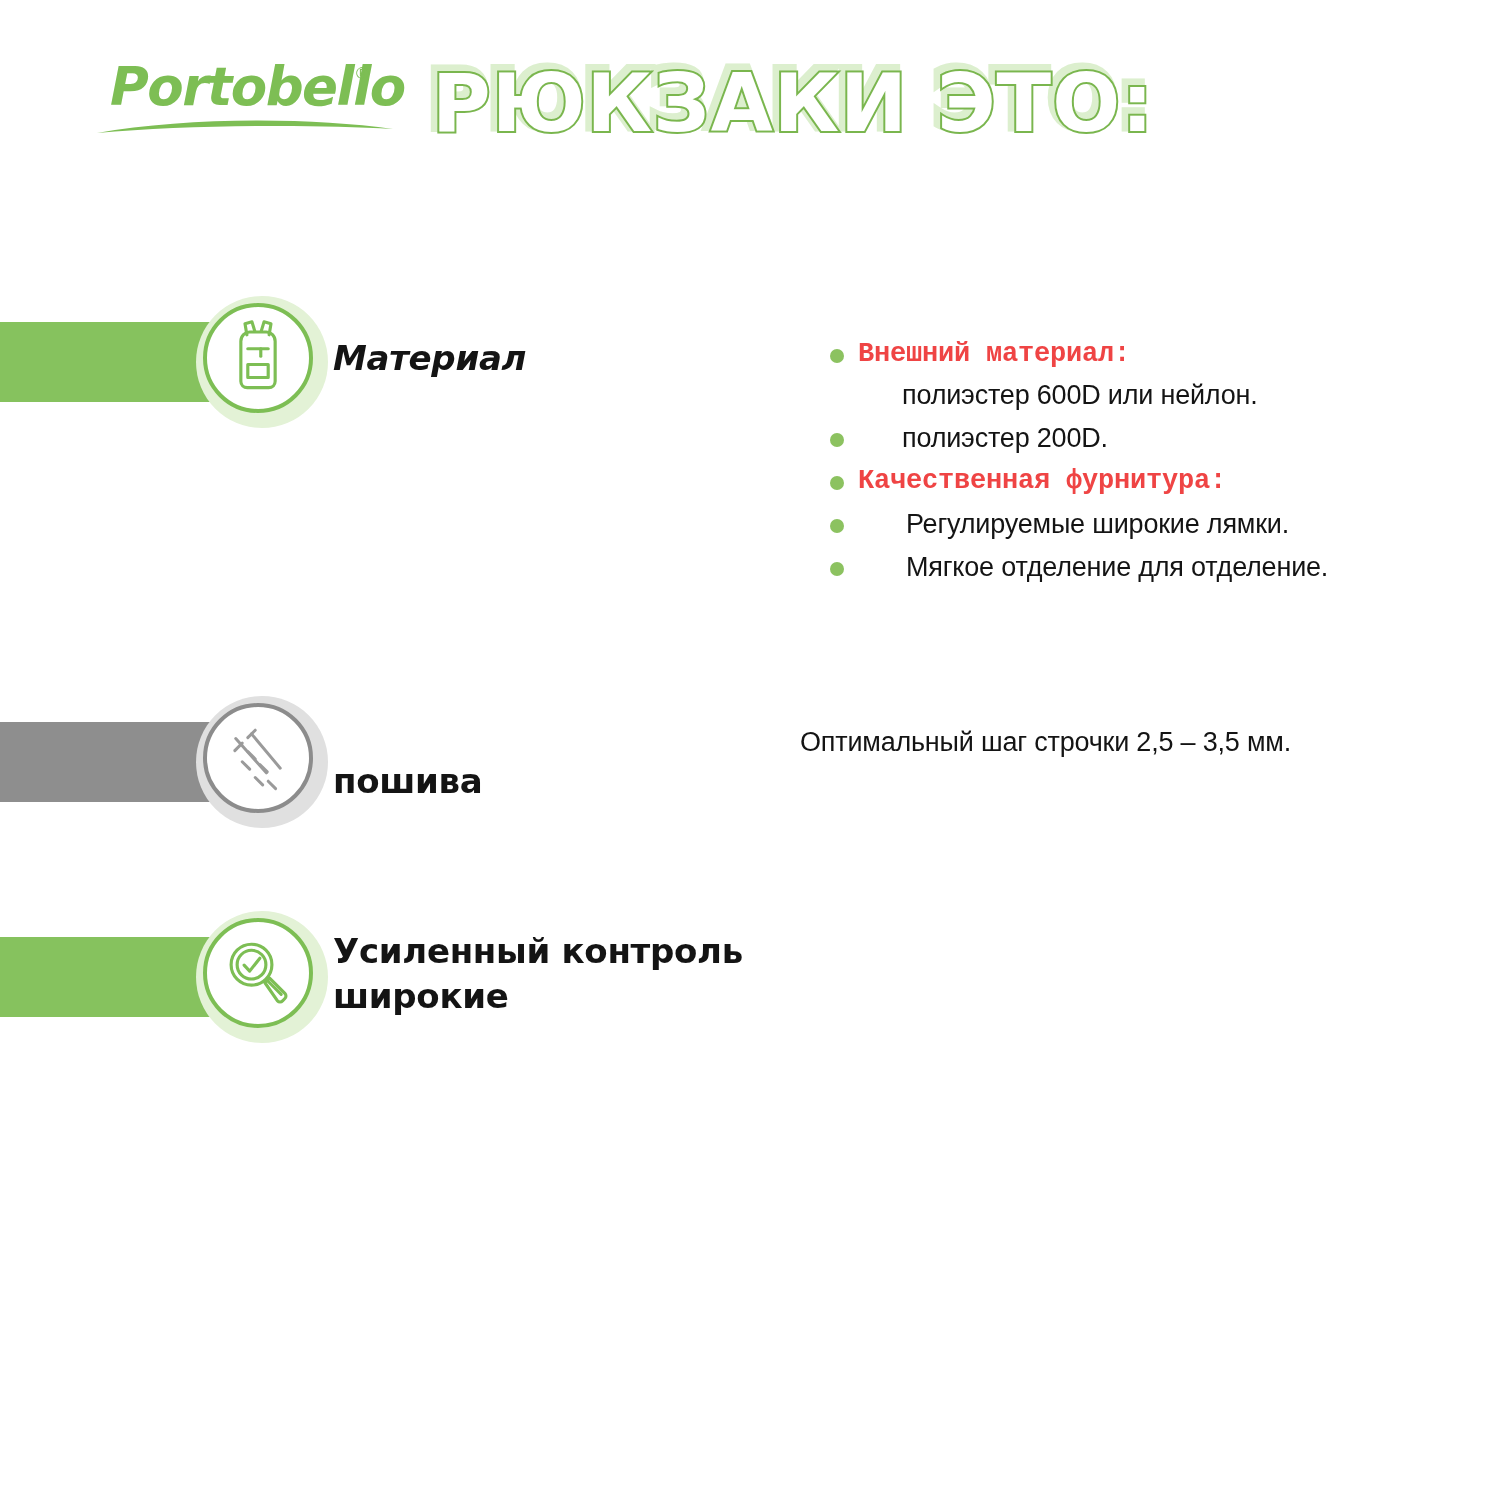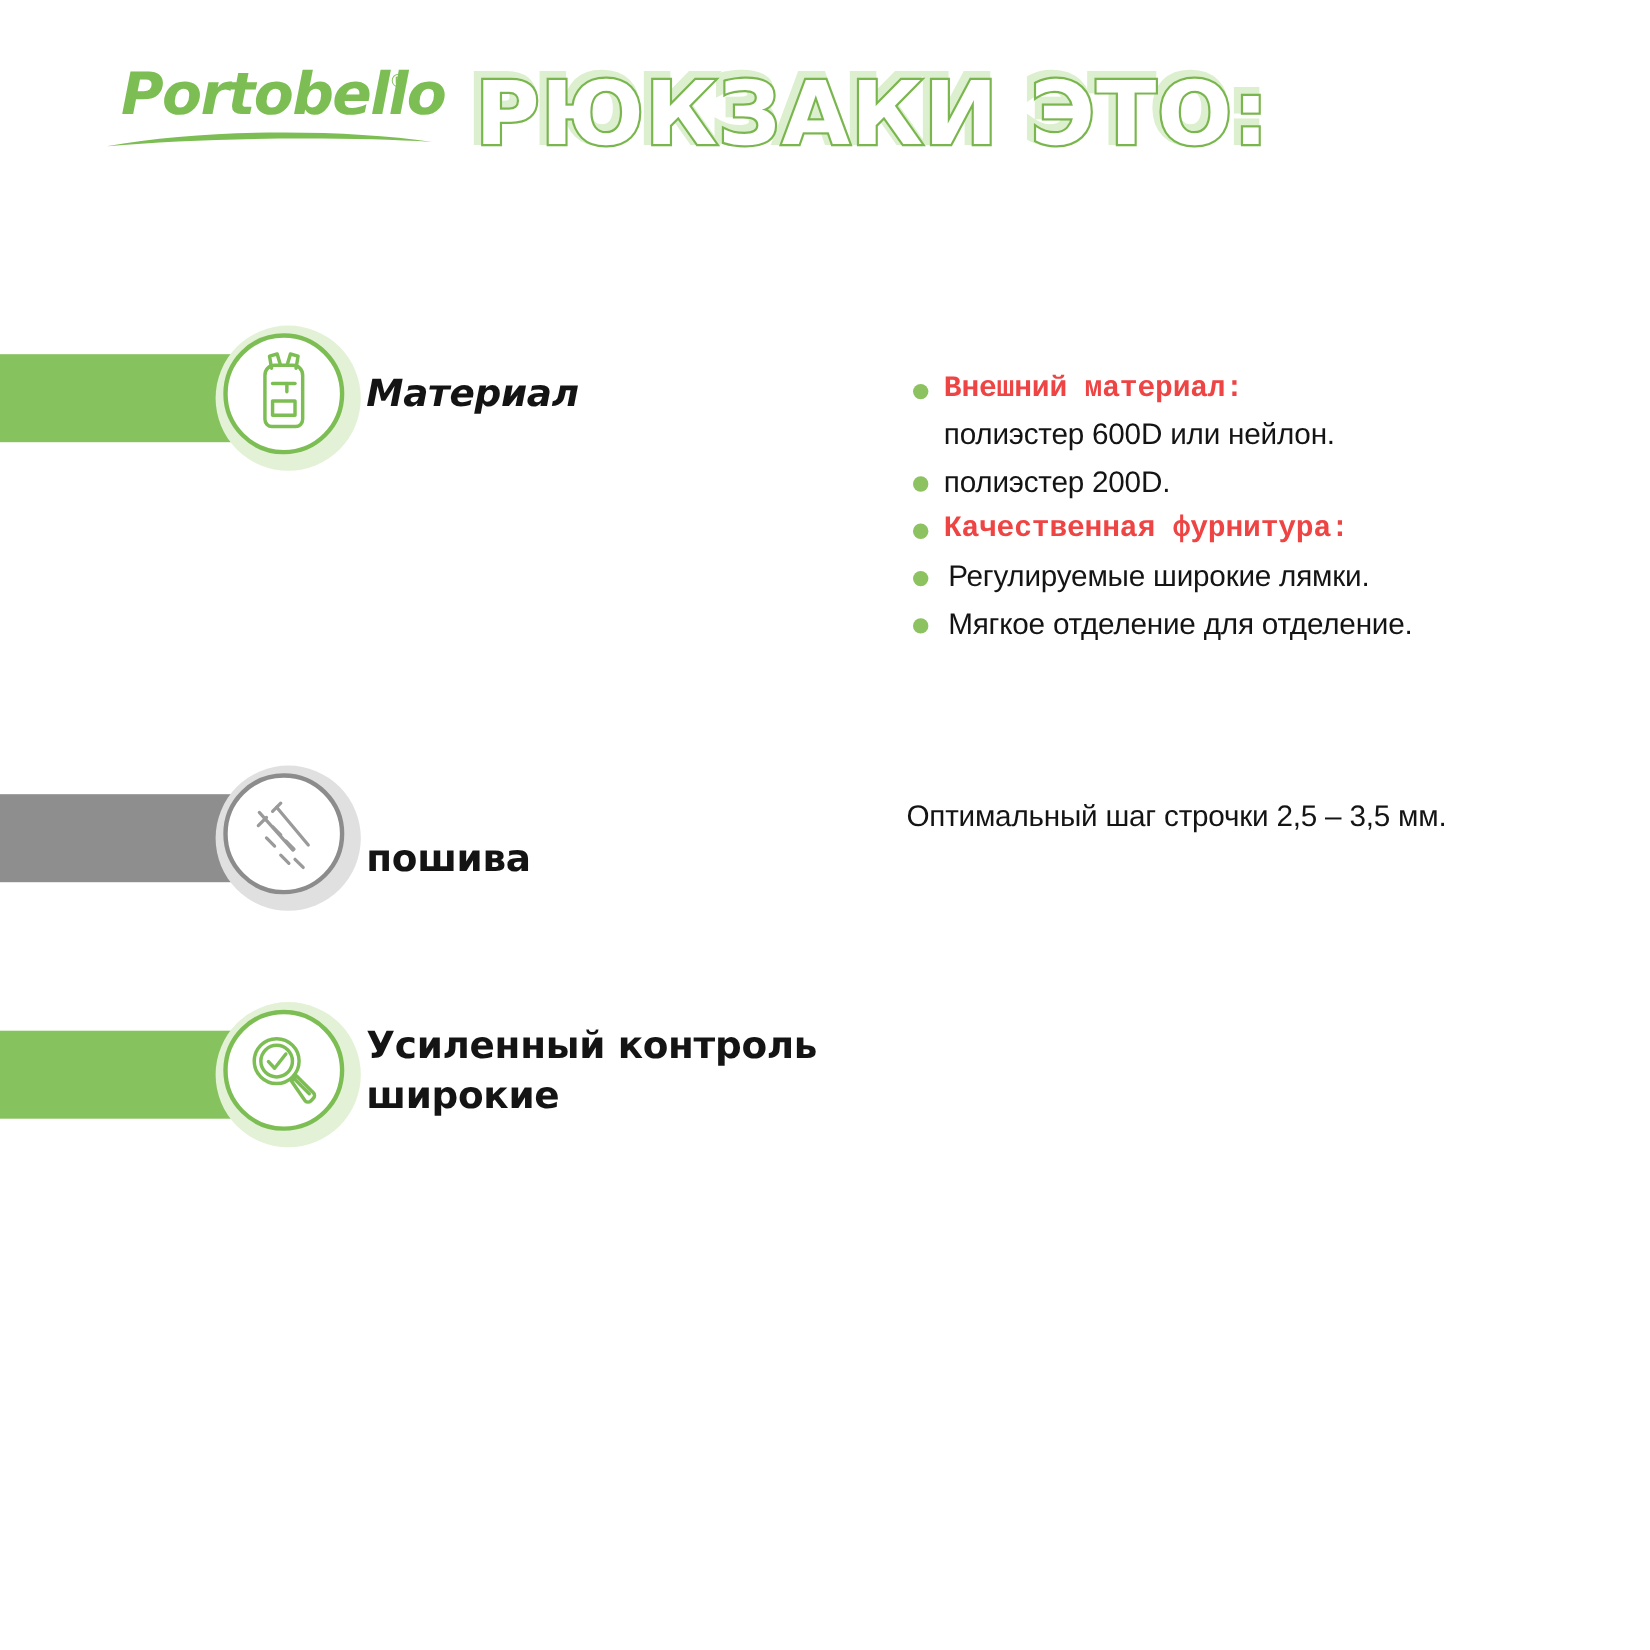--- a/index.html
+++ b/index.html
@@ -191,26 +191,27 @@
     letter-spacing: -0.2px;
   }
   .bullet-text {
     display: block;
     font-family: "Liberation Sans", sans-serif;
     font-weight: normal;
     font-size: 27px;
     line-height: 41px;
     color: #141414;
     letter-spacing: -0.2px;
+    margin-left: 44px;
   }
   .bullet-item.plain .bullet-text { padding-left: 4px; }
 
   #stitch-note {
     position: absolute;
-    left: 824px;
+    left: 800px;
     top: 722px;
     width: 640px;
     font-family: "Liberation Sans", sans-serif;
     font-size: 27px;
     line-height: 40px;
     color: #141414;
     letter-spacing: -0.2px;
   }
 </style>
 </head>

